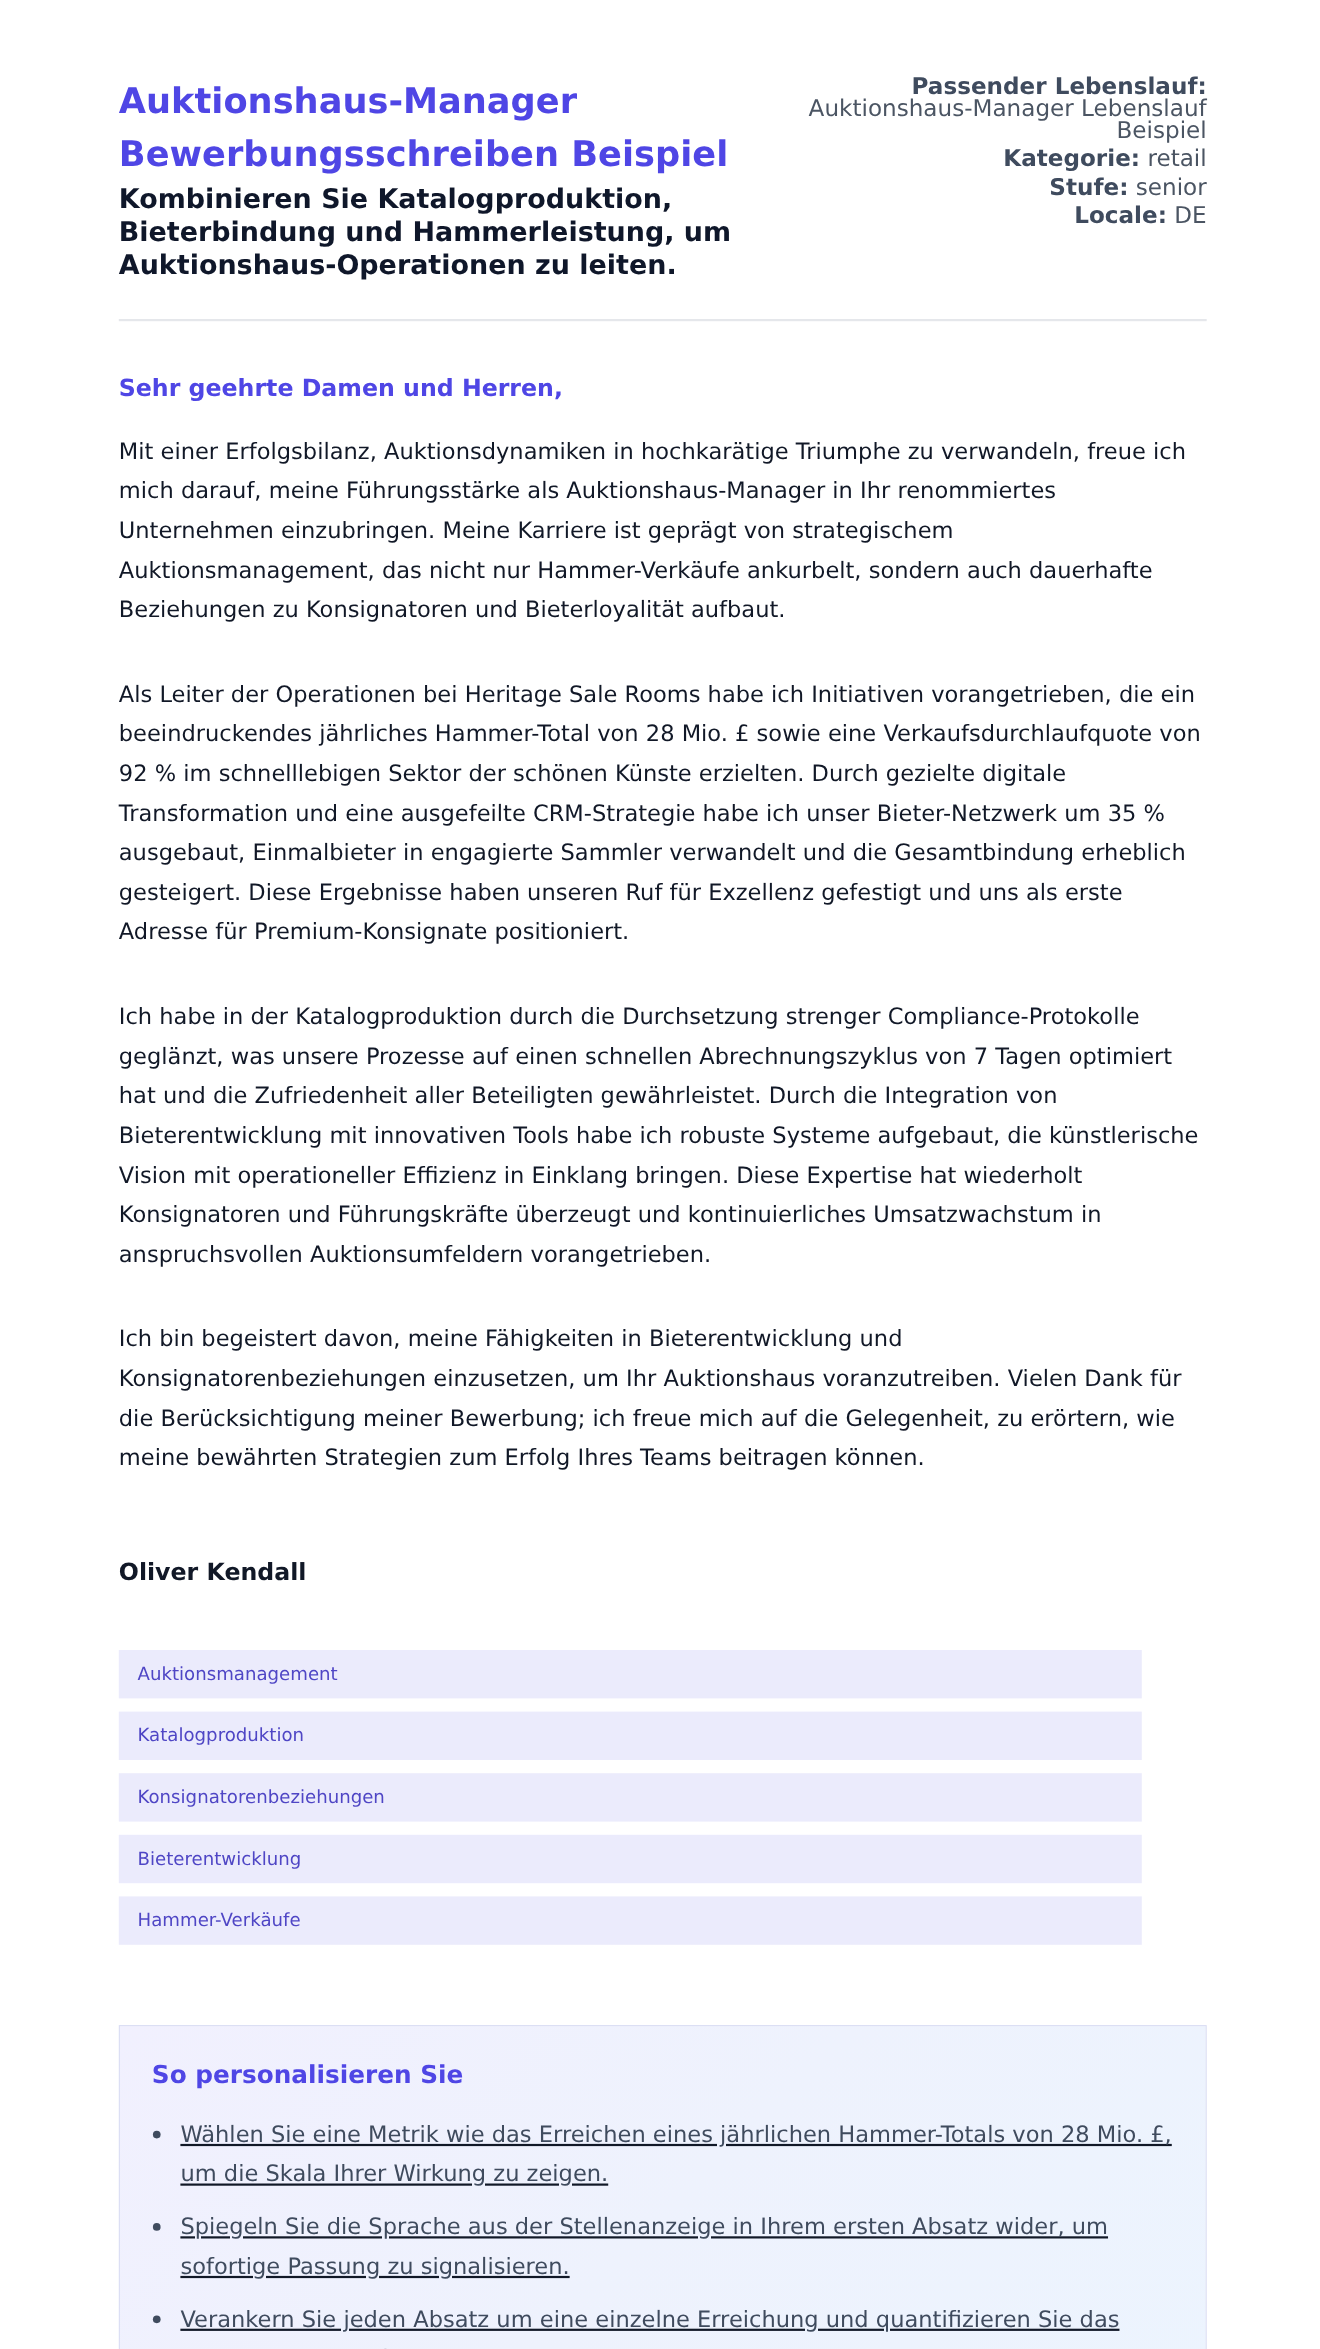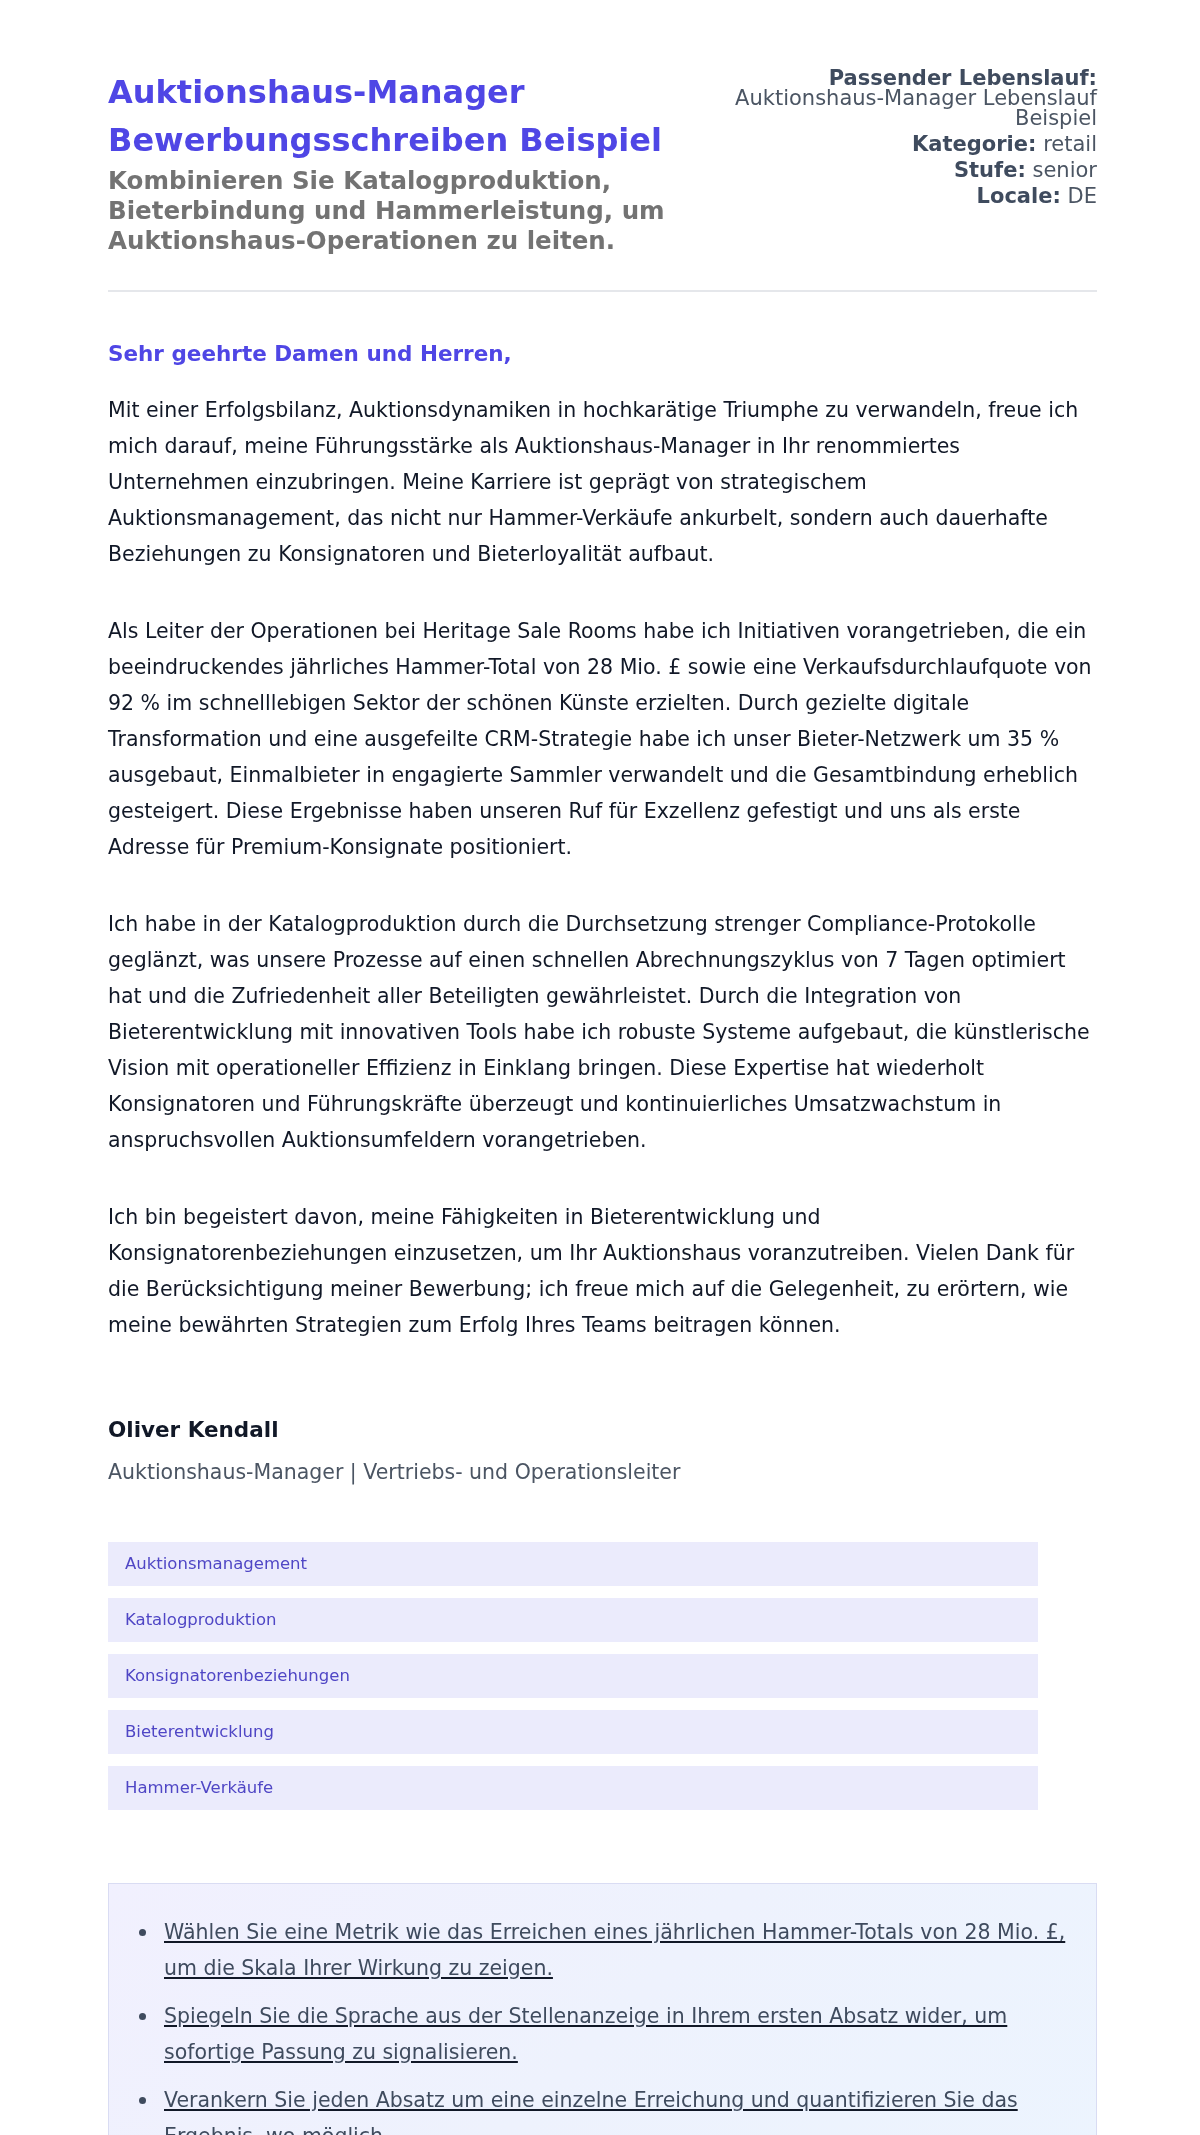--- a/index.html
+++ b/index.html
@@ -27,21 +27,21 @@
       font-size: 32px;
       line-height: 48px;
       font-weight: 700;
       color: #4f46e5;
     }
     .subtitle {
       margin-top: 2px;
       font-size: 24.5px;
       line-height: 30px;
       font-weight: 700;
-      color: #737373;
+      color: #0f172a;
     }
     .meta {
       text-align: right;
       font-size: 21px;
       line-height: 20px;
       color: #4b5563;
       padding-top: 0;
     }
     .meta .row { margin-bottom: 6px; }
     .meta b { color: #3f4b5e; font-weight: 700; }
@@ -160,32 +160,32 @@
   <section class="letter">
     <p class="greeting">Sehr geehrte Damen und Herren,</p>
     <p class="para">Mit einer Erfolgsbilanz, Auktionsdynamiken in hochkarätige Triumphe zu verwandeln, freue ich mich darauf, meine Führungsstärke als Auktionshaus-Manager in Ihr renommiertes Unternehmen einzubringen. Meine Karriere ist geprägt von strategischem Auktionsmanagement, das nicht nur Hammer-Verkäufe ankurbelt, sondern auch dauerhafte Beziehungen zu Konsignatoren und Bieterloyalität aufbaut.</p>
     <p class="para">Als Leiter der Operationen bei Heritage Sale Rooms habe ich Initiativen vorangetrieben, die ein beeindruckendes jährliches Hammer-Total von 28 Mio. £ sowie eine Verkaufsdurchlaufquote von 92 % im schnelllebigen Sektor der schönen Künste erzielten. Durch gezielte digitale Transformation und eine ausgefeilte CRM-Strategie habe ich unser Bieter-Netzwerk um 35 % ausgebaut, Einmalbieter in engagierte Sammler verwandelt und die Gesamtbindung erheblich gesteigert. Diese Ergebnisse haben unseren Ruf für Exzellenz gefestigt und uns als erste Adresse für Premium-Konsignate positioniert.</p>
     <p class="para">Ich habe in der Katalogproduktion durch die Durchsetzung strenger Compliance-Protokolle geglänzt, was unsere Prozesse auf einen schnellen Abrechnungszyklus von 7 Tagen optimiert hat und die Zufriedenheit aller Beteiligten gewährleistet. Durch die Integration von Bieterentwicklung mit innovativen Tools habe ich robuste Systeme aufgebaut, die künstlerische Vision mit operationeller Effizienz in Einklang bringen. Diese Expertise hat wiederholt Konsignatoren und Führungskräfte überzeugt und kontinuierliches Umsatzwachstum in anspruchsvollen Auktionsumfeldern vorangetrieben.</p>
     <p class="para">Ich bin begeistert davon, meine Fähigkeiten in Bieterentwicklung und Konsignatorenbeziehungen einzusetzen, um Ihr Auktionshaus voranzutreiben. Vielen Dank für die Berücksichtigung meiner Bewerbung; ich freue mich auf die Gelegenheit, zu erörtern, wie meine bewährten Strategien zum Erfolg Ihres Teams beitragen können.</p>
   </section>
 
   <section class="signature">
     <div class="sig-name">Oliver Kendall</div>
-    <div class="sig-title">Auktionshaus-Manager | Vertriebs- und Operationsleiter</div>
   </section>
 
   <div class="tags">
     <span class="tag">Auktionsmanagement</span>
     <span class="tag">Katalogproduktion</span>
     <span class="tag">Konsignatorenbeziehungen</span>
     <span class="tag">Bieterentwicklung</span>
     <span class="tag">Hammer-Verkäufe</span>
   </div>
 
   <aside class="callout">
+    <h3 class="callout-title">So personalisieren Sie</h3>
     <ul class="tips">
       <li class="tip">Wählen Sie eine Metrik wie das Erreichen eines jährlichen Hammer-Totals von 28 Mio. £, um die Skala Ihrer Wirkung zu zeigen.</li>
       <li class="tip">Spiegeln Sie die Sprache aus der Stellenanzeige in Ihrem ersten Absatz wider, um sofortige Passung zu signalisieren.</li>
       <li class="tip">Verankern Sie jeden Absatz um eine einzelne Erreichung und quantifizieren Sie das Ergebnis, wo möglich.</li>
     </ul>
   </aside>
 
 </div>
 
 </body></html>

